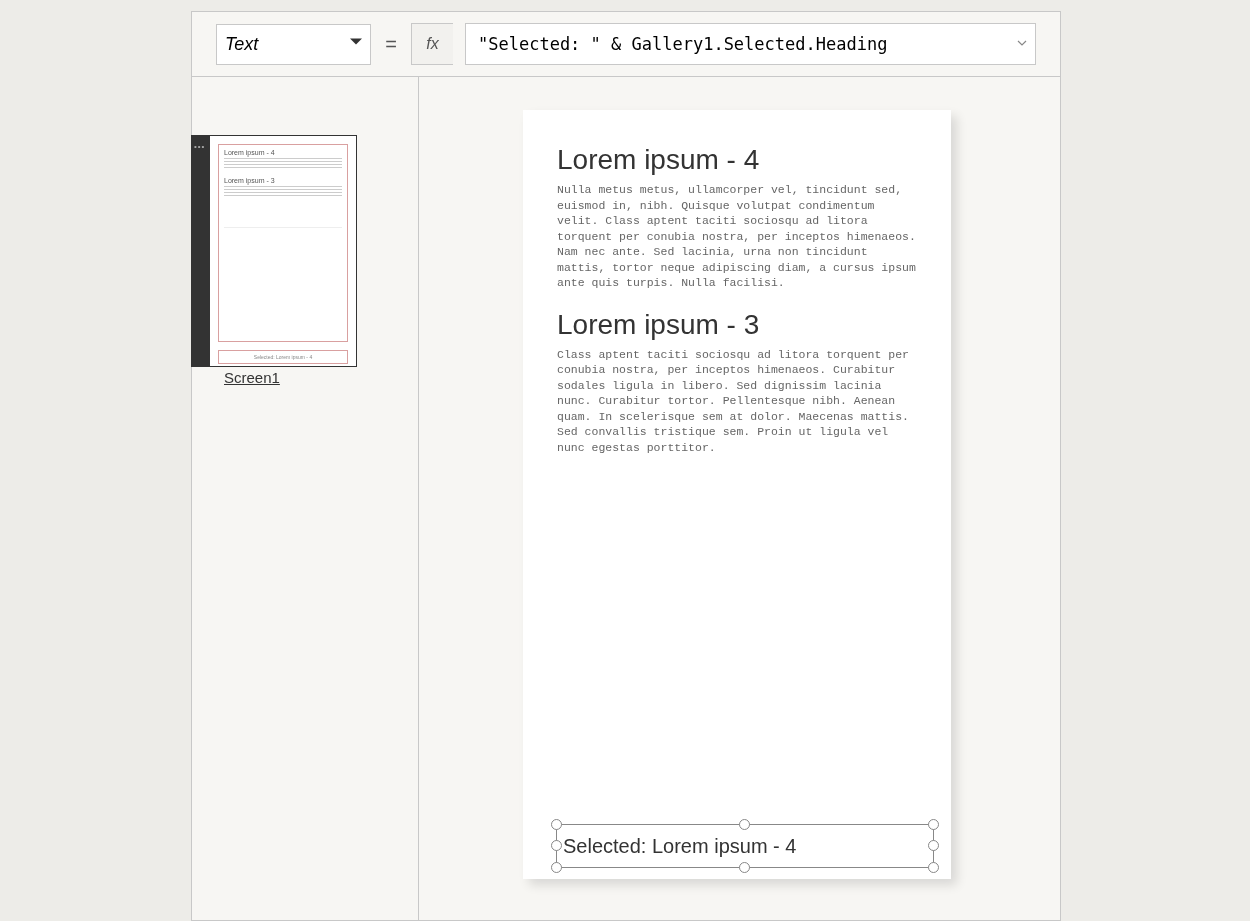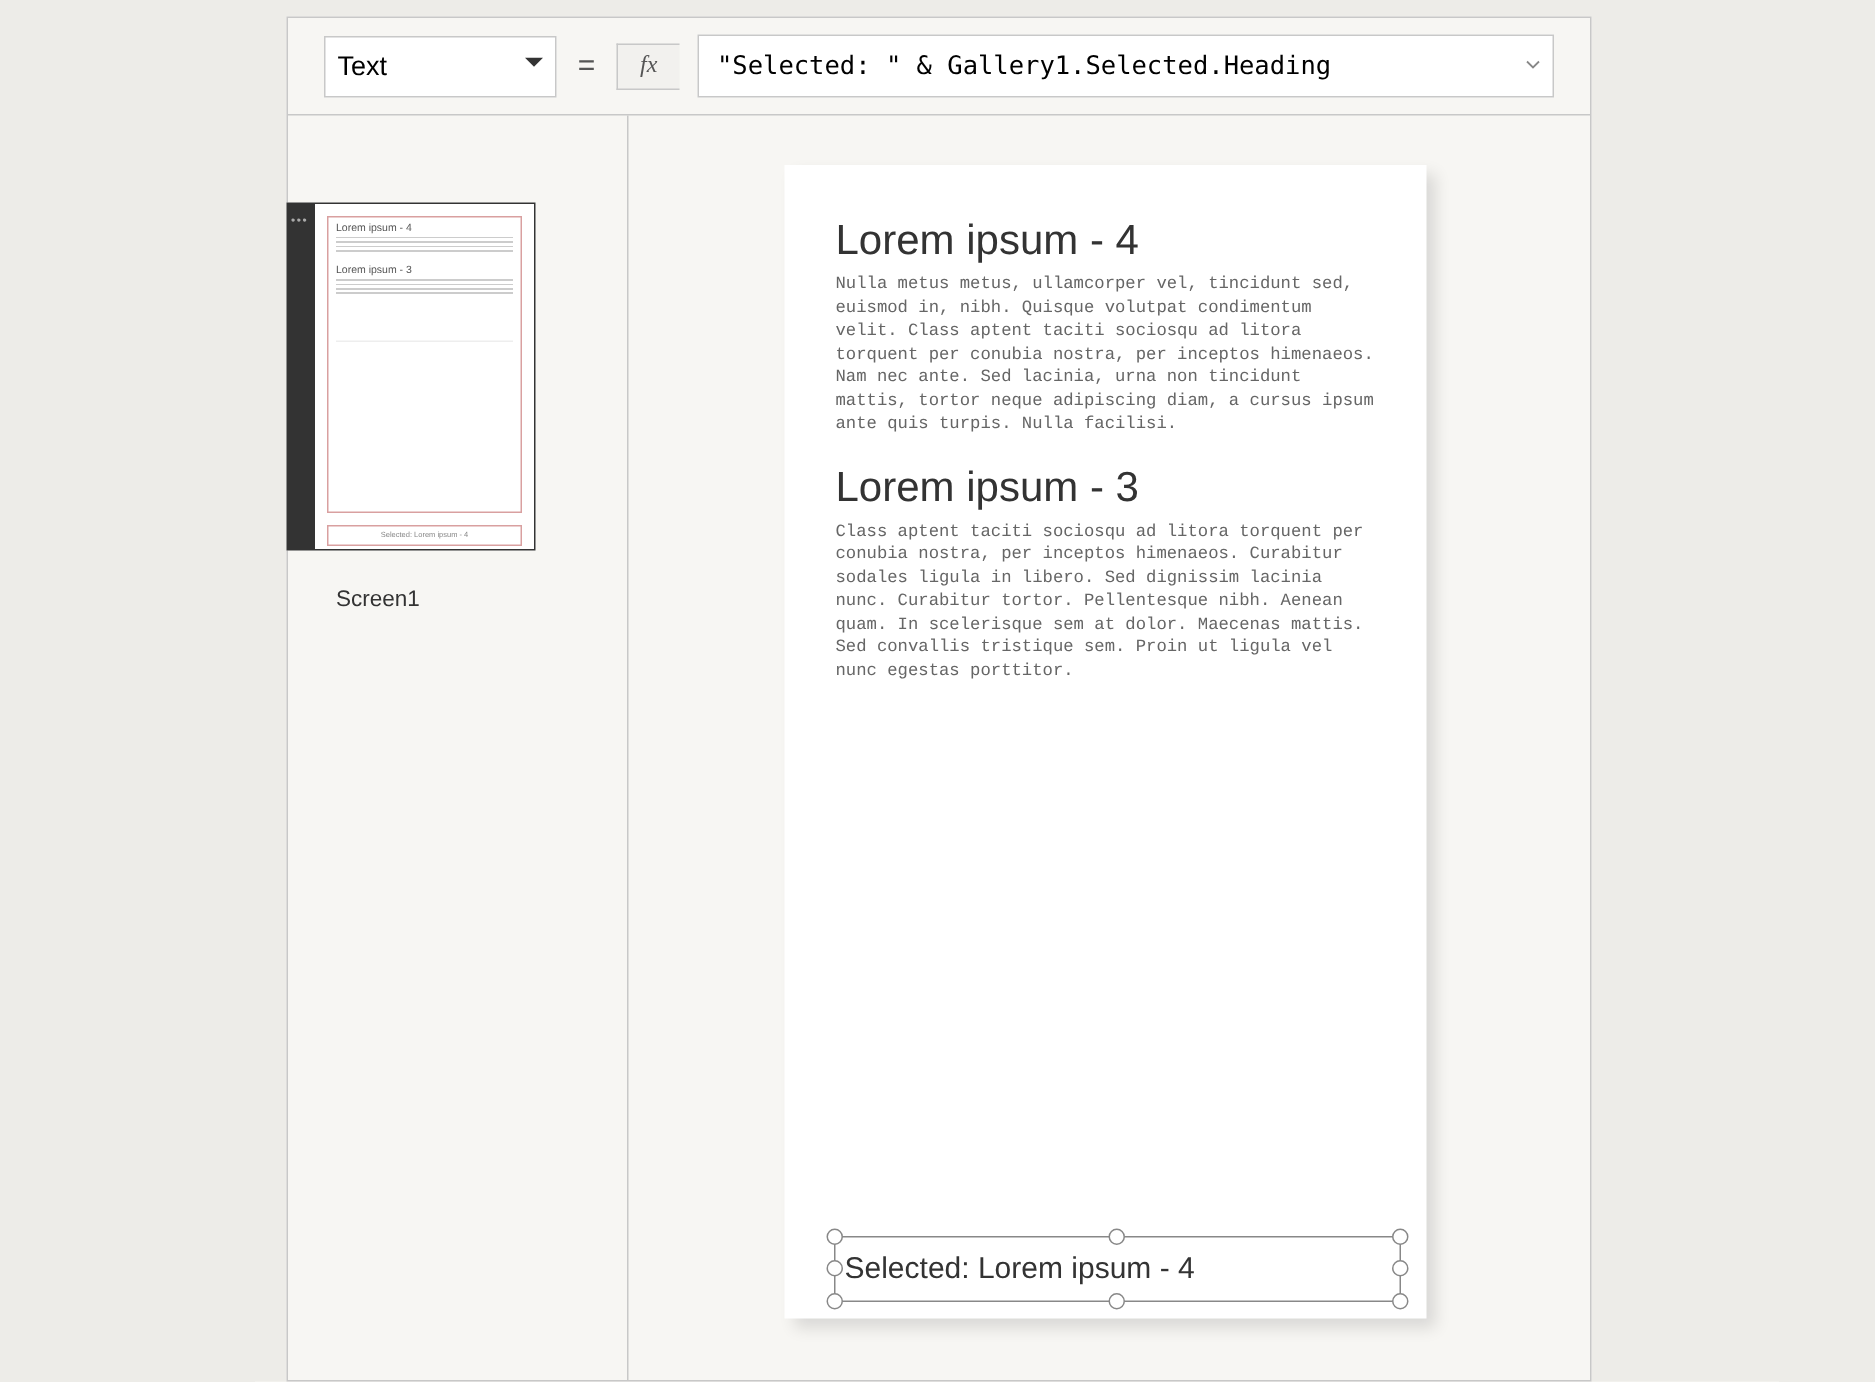--- a/index.html
+++ b/index.html
@@ -32,42 +32,42 @@
     gap: 12px;
   }
   .prop-select {
     width: 155px;
     height: 41px;
     border: 1px solid #c8c8c8;
     background: #fff;
     font-size: 18px;
     padding: 0 8px;
     position: relative;
-    display:flex; align-items:center;
+    display:flex; align-items:center;font-style:italic;
   }
   .prop-select .chev {
     position:absolute; right:6px; top:50%; transform:translateY(-50%);
   }
   .equals {
     font-size: 20px;
     color: #555;
     width: 16px;
     text-align: center;
   }
   .fx-box {
     width: 42px;
-    height: 31px;
+    height: 42px;
     border: 1px solid #c8c8c8;
     border-right: none;
     background: #f2f1ee;
     display: flex;
     align-items: center;
     justify-content: center;
     font-style: italic;
-    font-family: Liberation Serif, serif;
+    font-family: Liberation Sans, sans-serif;
     font-size: 16px;
     color: #555;
   }
   .formula-input {
     flex: 1;
     height: 42px;
     border: 1px solid #c8c8c8;
     background: #fff;
     font-family: Consolas, monospace;
     font-size: 17px;
@@ -143,24 +143,25 @@
     position:absolute;
     bottom:2px; left:8px; right:8px;
     border:1px solid #d9a0a0;
     height:14px;
     font-size:5px;
     display:flex; align-items:center; justify-content:center;
     color:#888;
   }
   .screen-label{
     position:absolute;
-    top: 314px;
+    top: 292px;
     left: 32px;
     font-size: 15px;
     color: #333;
+    text-decoration: underline;
   }
   
   .canvas-area{
     flex:1;
     position:relative;
   }
   .phone{
     position:absolute;
     left:104px;
     top:33px;

